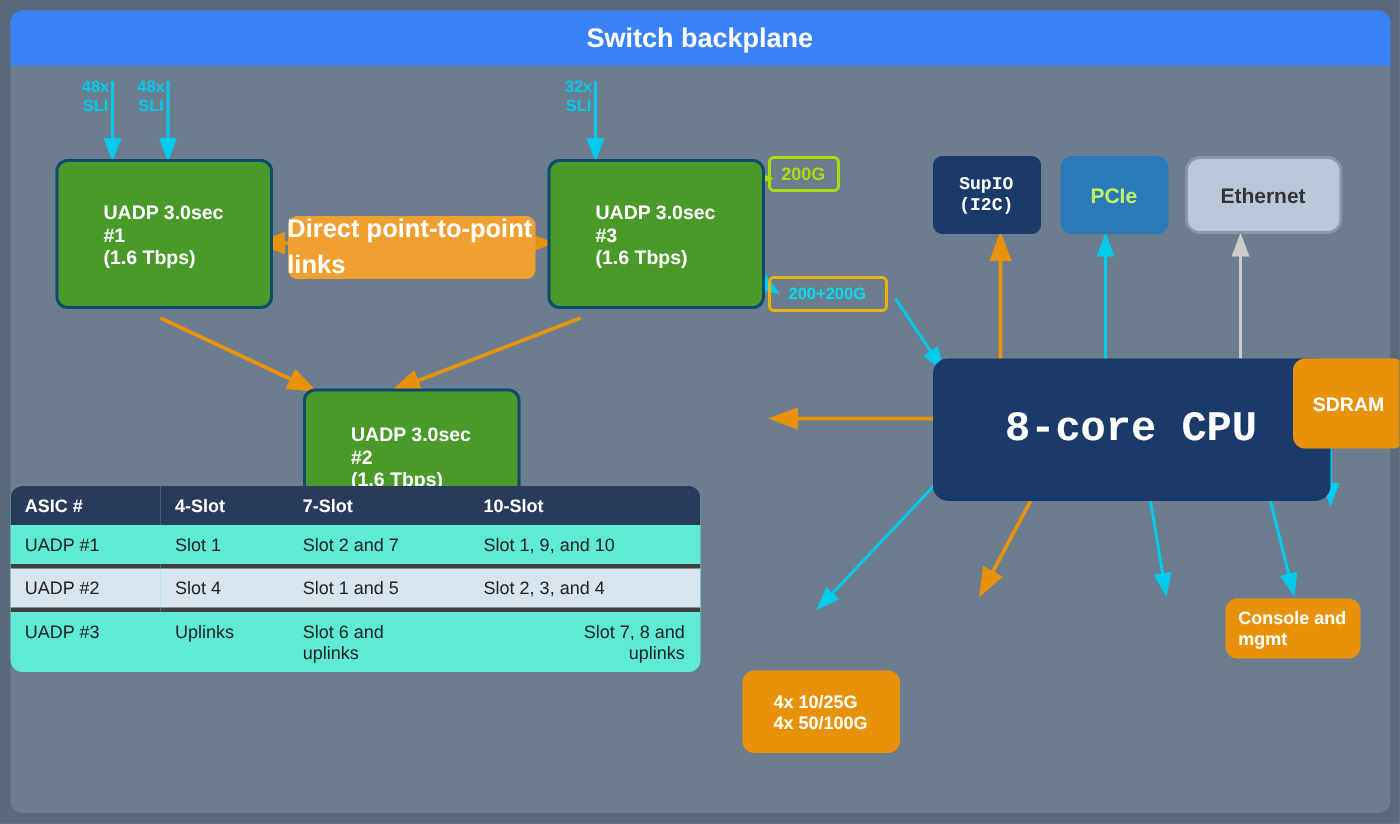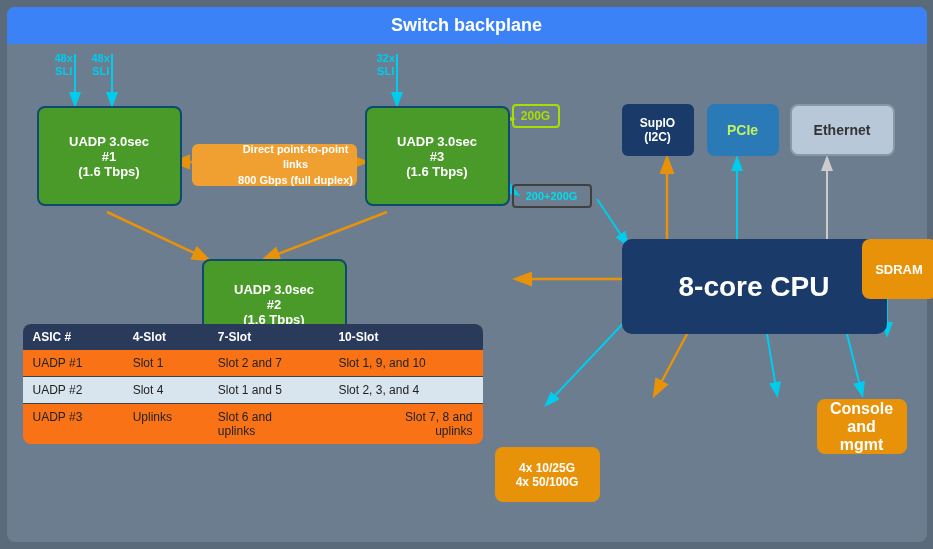--- a/index.html
+++ b/index.html
@@ -34,31 +34,31 @@
       height: calc(100% - 42px);
     }
 
     
     .box {
       position: absolute;
       border-radius: 8px;
       display: flex;
       align-items: center;
       justify-content: center;
-      text-align: center;
       font-weight: bold;
     }
     .box-green {
       background: #4a9a2a;
       color: #ffffff;
       border: 2px solid #0c4a6e;
     }
     .box-blue-dark {
       background: #1a3a6a;
       color: white;
+      font-family: Liberation Mono, monospace;
     }
     .box-blue-medium {
       background: #2a7ab8;
       color: #bef264;
       border-radius: 8px;
     }
     .box-gray {
       background: #b8c8d8;
       color: #333;
       border: 2px solid #8898a8;
@@ -72,57 +72,57 @@
       background: transparent;
       color: #aadd00;
       border: 2px solid #aadd00;
       border-radius: 4px;
       font-size: 12px;
       font-weight: bold;
     }
     .box-cyan-outline {
       background: transparent;
       color: #00ddee;
-      border: 2px solid #404040;
+      border: 2px solid #eab308;
       border-radius: 4px;
       font-size: 12px;
       font-weight: bold;
     }
     .box-orange-outline {
       background: #f0a030;
       color: white;
       border-radius: 6px;
       font-size: 11px;
       font-weight: bold;
     }
 
     
     .table-container {
       position: absolute;
-      left: 16px;
+      left: 0;
       top: 280px;
       width: 460px;
-      background: #f97316;
+      background: #5eead4;
       border-radius: 8px;
       overflow: hidden;
     }
     table {
       width: 100%;
       border-collapse: collapse;
       font-size: 12px;
     }
     table th {
       background: #2a3a5a;
       color: white;
       padding: 6px 10px;
       text-align: left;
     }
     table td {
       padding: 6px 10px;
-      border-bottom: 1px solid #404040;
+      border-bottom: 3px solid #404040;
       color: #222;
       vertical-align: top;
     }
     table tr:last-child td { border-bottom: none; }
     table tr:nth-child(even) td { background: #d8e4ee; }
 
     
     .arrow-label {
       position: absolute;
       font-size: 11px;
@@ -237,24 +237,23 @@
     </div>
 
     <div class="box box-green" style="left:358px; top:62px; width:145px; height:100px; font-size:13px;">
       <div>
         <div>UADP 3.0sec</div>
         <div>#3</div>
         <div>(1.6 Tbps)</div>
       </div>
     </div>
 
-    <div class="box box-orange-outline" style="left:185px; top:100px; width:165px; height:42px; font-size:11px; line-height:1.4;padding-left:43px;">
+    <div class="box box-orange-outline" style="left:185px; top:100px; width:165px; height:42px; font-size:17px; line-height:1.4;">
       <div>
         <div>Direct point-to-point links</div>
-        <div>800 Gbps (full duplex)</div>
       </div>
     </div>
 
     <div class="box box-green" style="left:195px; top:215px; width:145px; height:90px; font-size:13px;">
       <div>
         <div>UADP 3.0sec</div>
         <div>#2</div>
         <div>(1.6 Tbps)</div>
       </div>
     </div>
@@ -263,31 +262,31 @@
       <div>
         <div>SupIO</div>
         <div>(I2C)</div>
       </div>
     </div>
 
     <div class="box box-blue-medium" style="left:700px; top:60px; width:72px; height:52px; font-size:14px;">
       <span>PCIe</span>
     </div>
 
-    <div class="box box-gray" style="left:783px; top:60px; width:105px; height:52px; font-size:14px;">
+    <div class="box box-gray" style="left:783px; top:60px; width:105px; height:52px; font-size:14px;border-radius:10px;">
       <span>Ethernet</span>
     </div>
 
     <div class="box box-blue-dark" style="left:615px; top:195px; width:265px; height:95px; font-size:28px; font-weight:bold; border-radius:10px;">
       <span>8-core CPU</span>
     </div>
 
 
 
-    <div class="box box-orange" style="left:810px; top:355px; width:90px; height:55px; font-size:16px;">
+    <div class="box box-orange" style="left:810px; top:355px; width:90px; height:40px; font-size:12px;">
       <div>
         <div>Console and</div>
         <div>mgmt</div>
       </div>
     </div>
 
     <div class="box box-orange" style="left:855px; top:195px; width:75px; height:60px; font-size:13px;">
       <span>SDRAM</span>
     </div>
 

